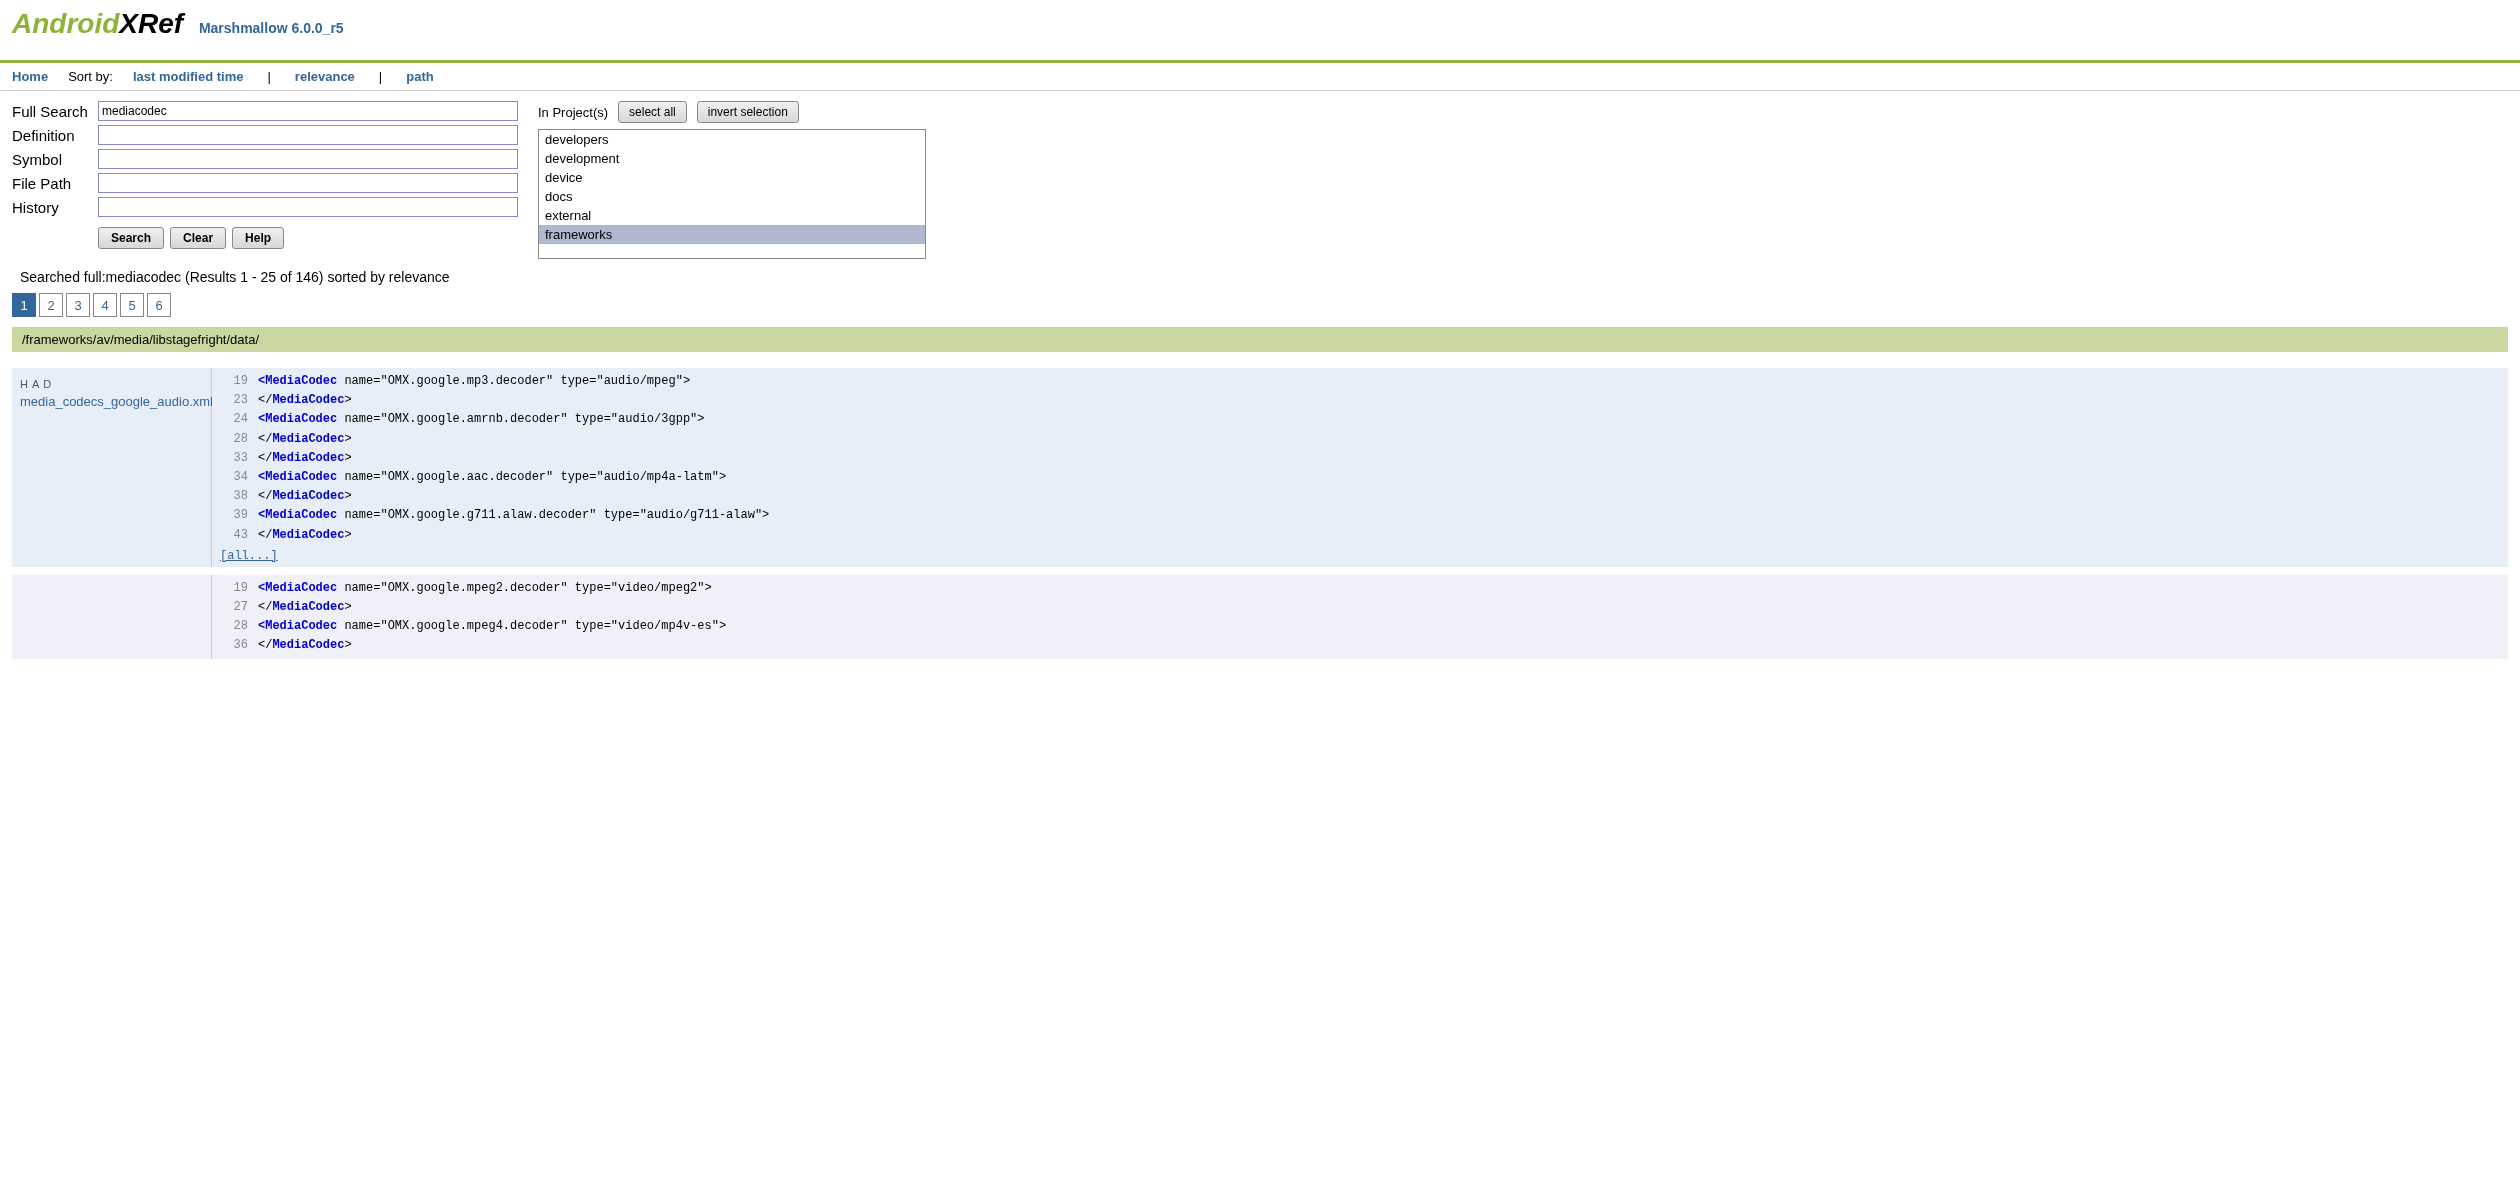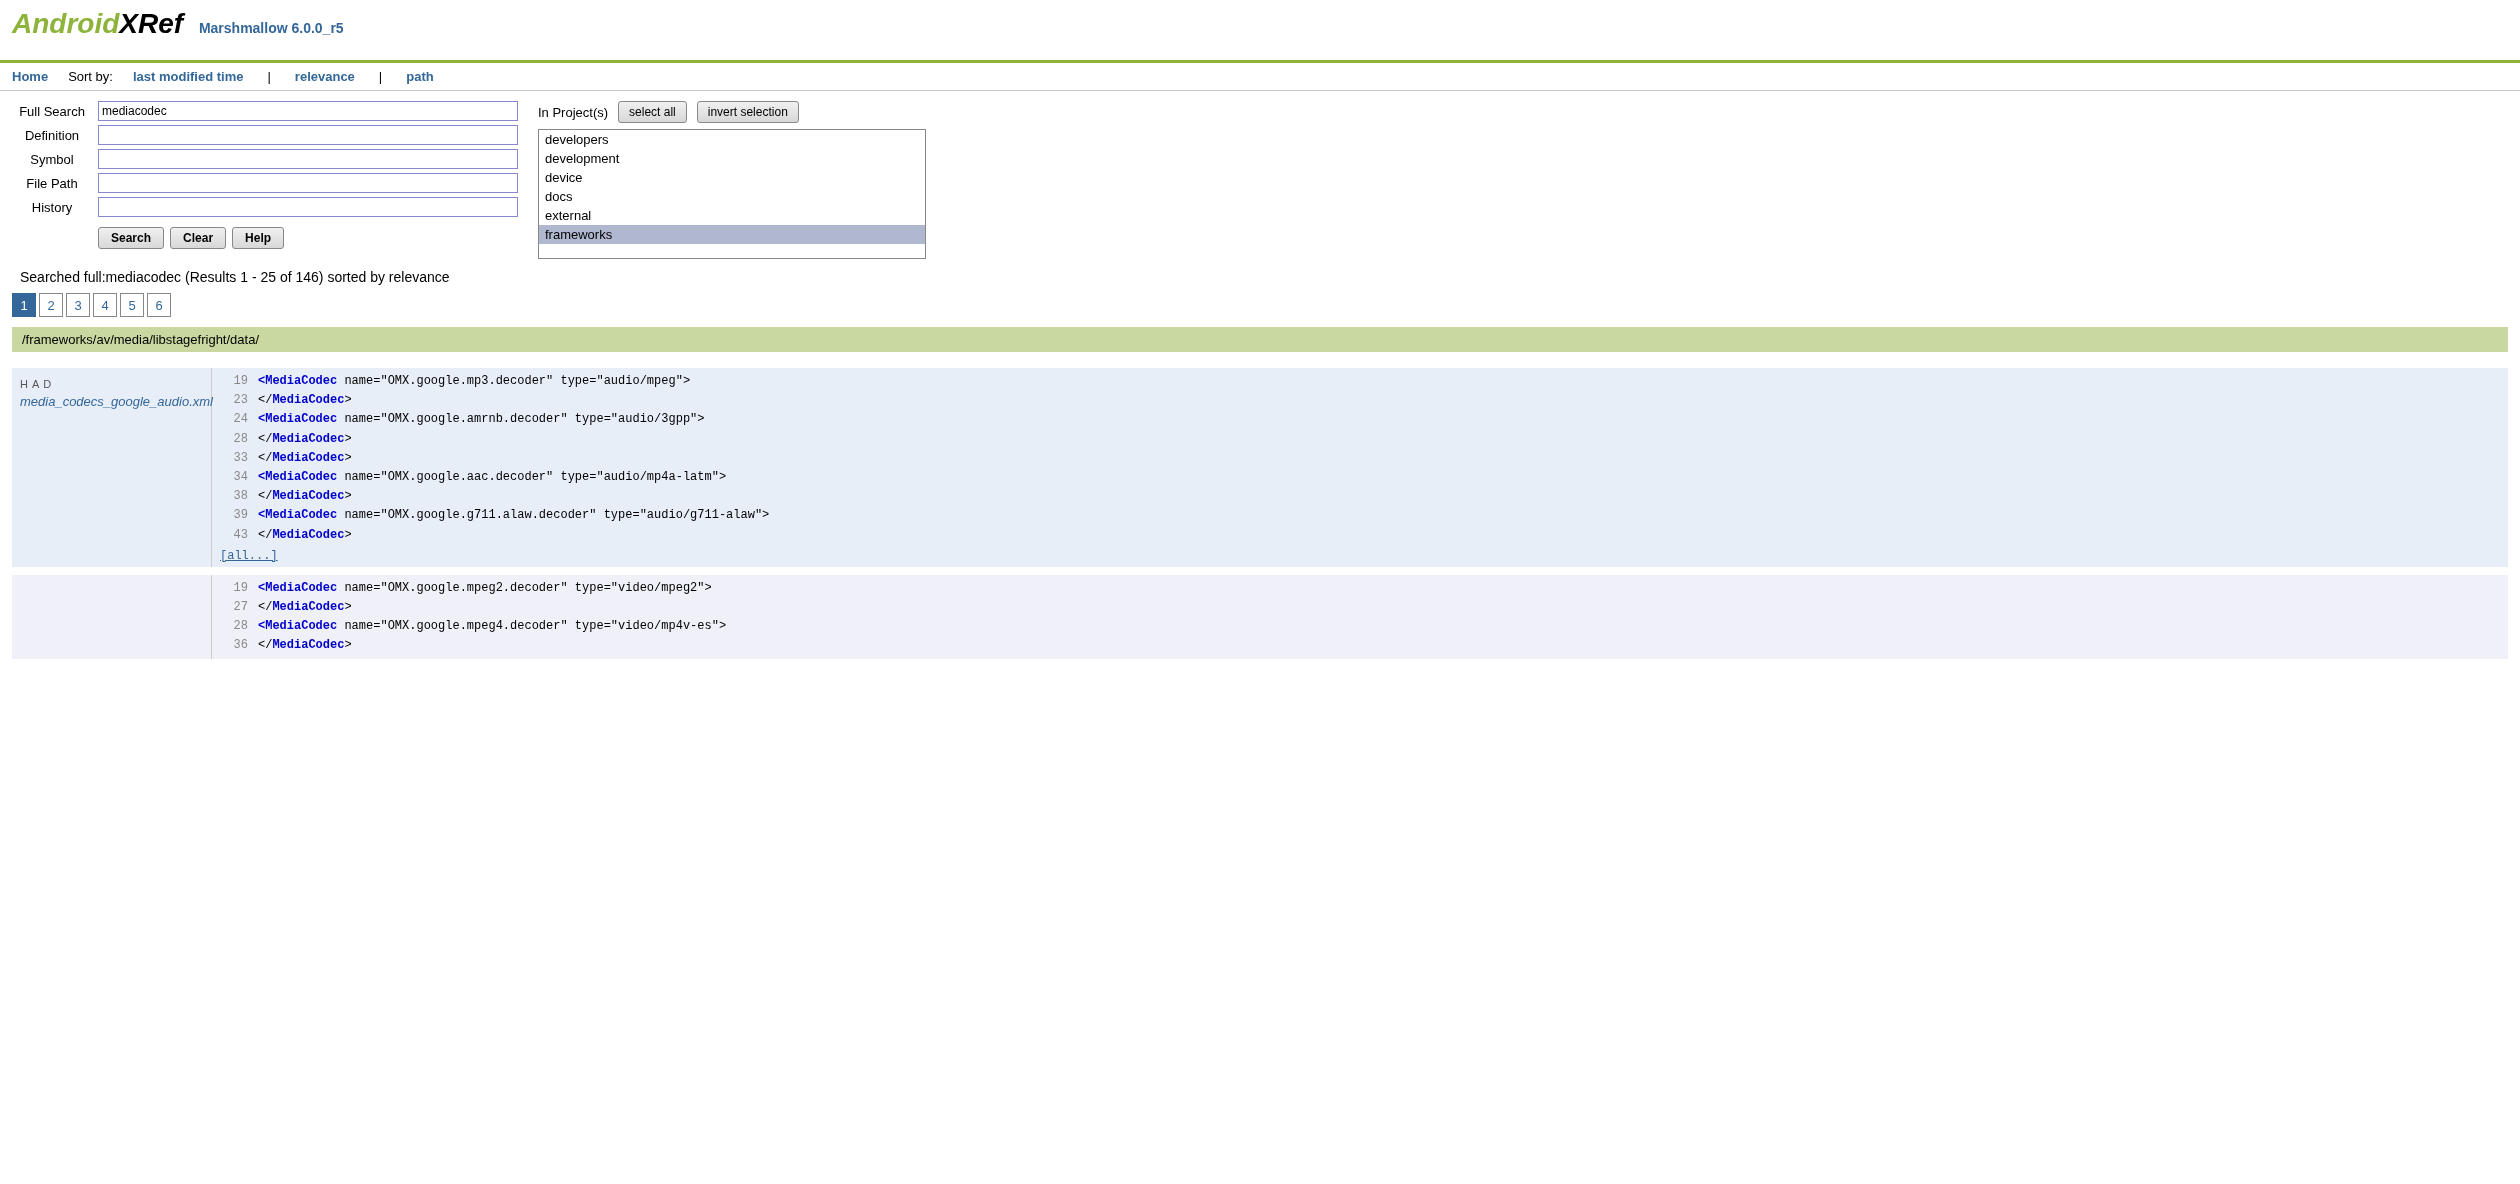--- a/index.html
+++ b/index.html
@@ -18,21 +18,21 @@
     #navbar .sortby { color: #000; }
     #navbar .sep { color: #000; margin: 0 4px; }
 
     
     #main { padding: 10px 12px; }
 
     
     #search-form { display: flex; gap: 20px; align-items: flex-start; margin-bottom: 10px; }
     #search-left { display: flex; flex-direction: column; gap: 4px; }
     .form-row { display: flex; align-items: center; gap: 6px; }
-    .form-label { text-align: center; min-width: 80px; font-size: 13px; }
+    .form-label { text-align: left; min-width: 80px; font-size: 15px; }
     .form-input { width: 420px; height: 20px; border: 1px solid #8888cc; padding: 1px 3px; font-size: 12px; }
     .form-buttons { display: flex; gap: 6px; margin-top: 6px; margin-left: 86px; }
     .btn { 
       padding: 3px 12px; 
       border: 1px solid #888; 
       background: linear-gradient(to bottom, #f0f0f0, #d8d8d8); 
       font-size: 12px; 
       font-weight: bold;
       cursor: pointer;
       border-radius: 3px;
@@ -113,21 +113,21 @@
       align-items: flex-start;
       gap: 4px;
       border-right: 1px solid #ccc;
     }
     .result-file-tags {
       display: flex;
       gap: 4px;
       font-size: 11px;
       color: #555;
     }
-    .result-file-link { color: #336699; text-decoration: none; font-size: 13px; font-style: italic; }
+    .result-file-link { color: #336699; text-decoration: none; font-size: 13px; }
     .result-code-lines {
       flex: 1;
       padding: 4px 8px;
       font-family: 'Courier New', monospace;
       font-size: 12px;
     }
     .code-line {
       display: flex;
       gap: 10px;
       line-height: 1.6;

